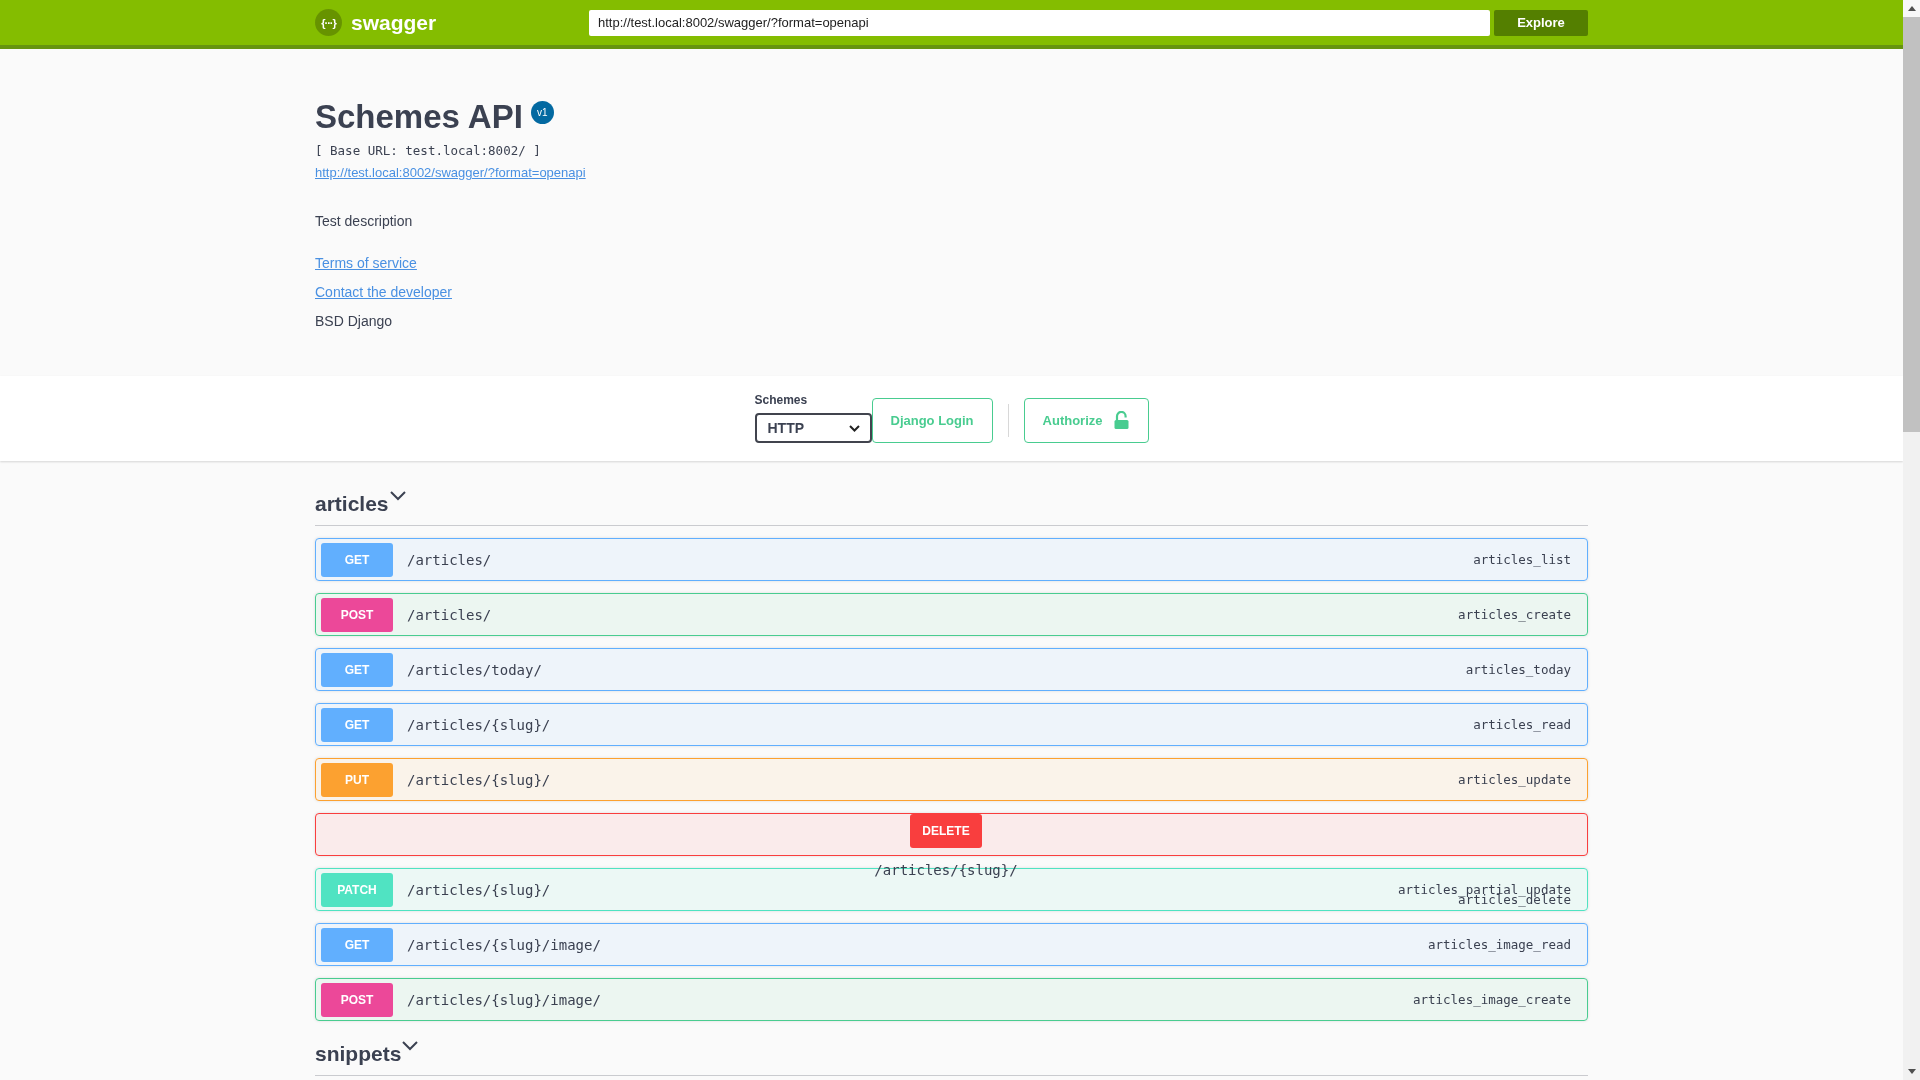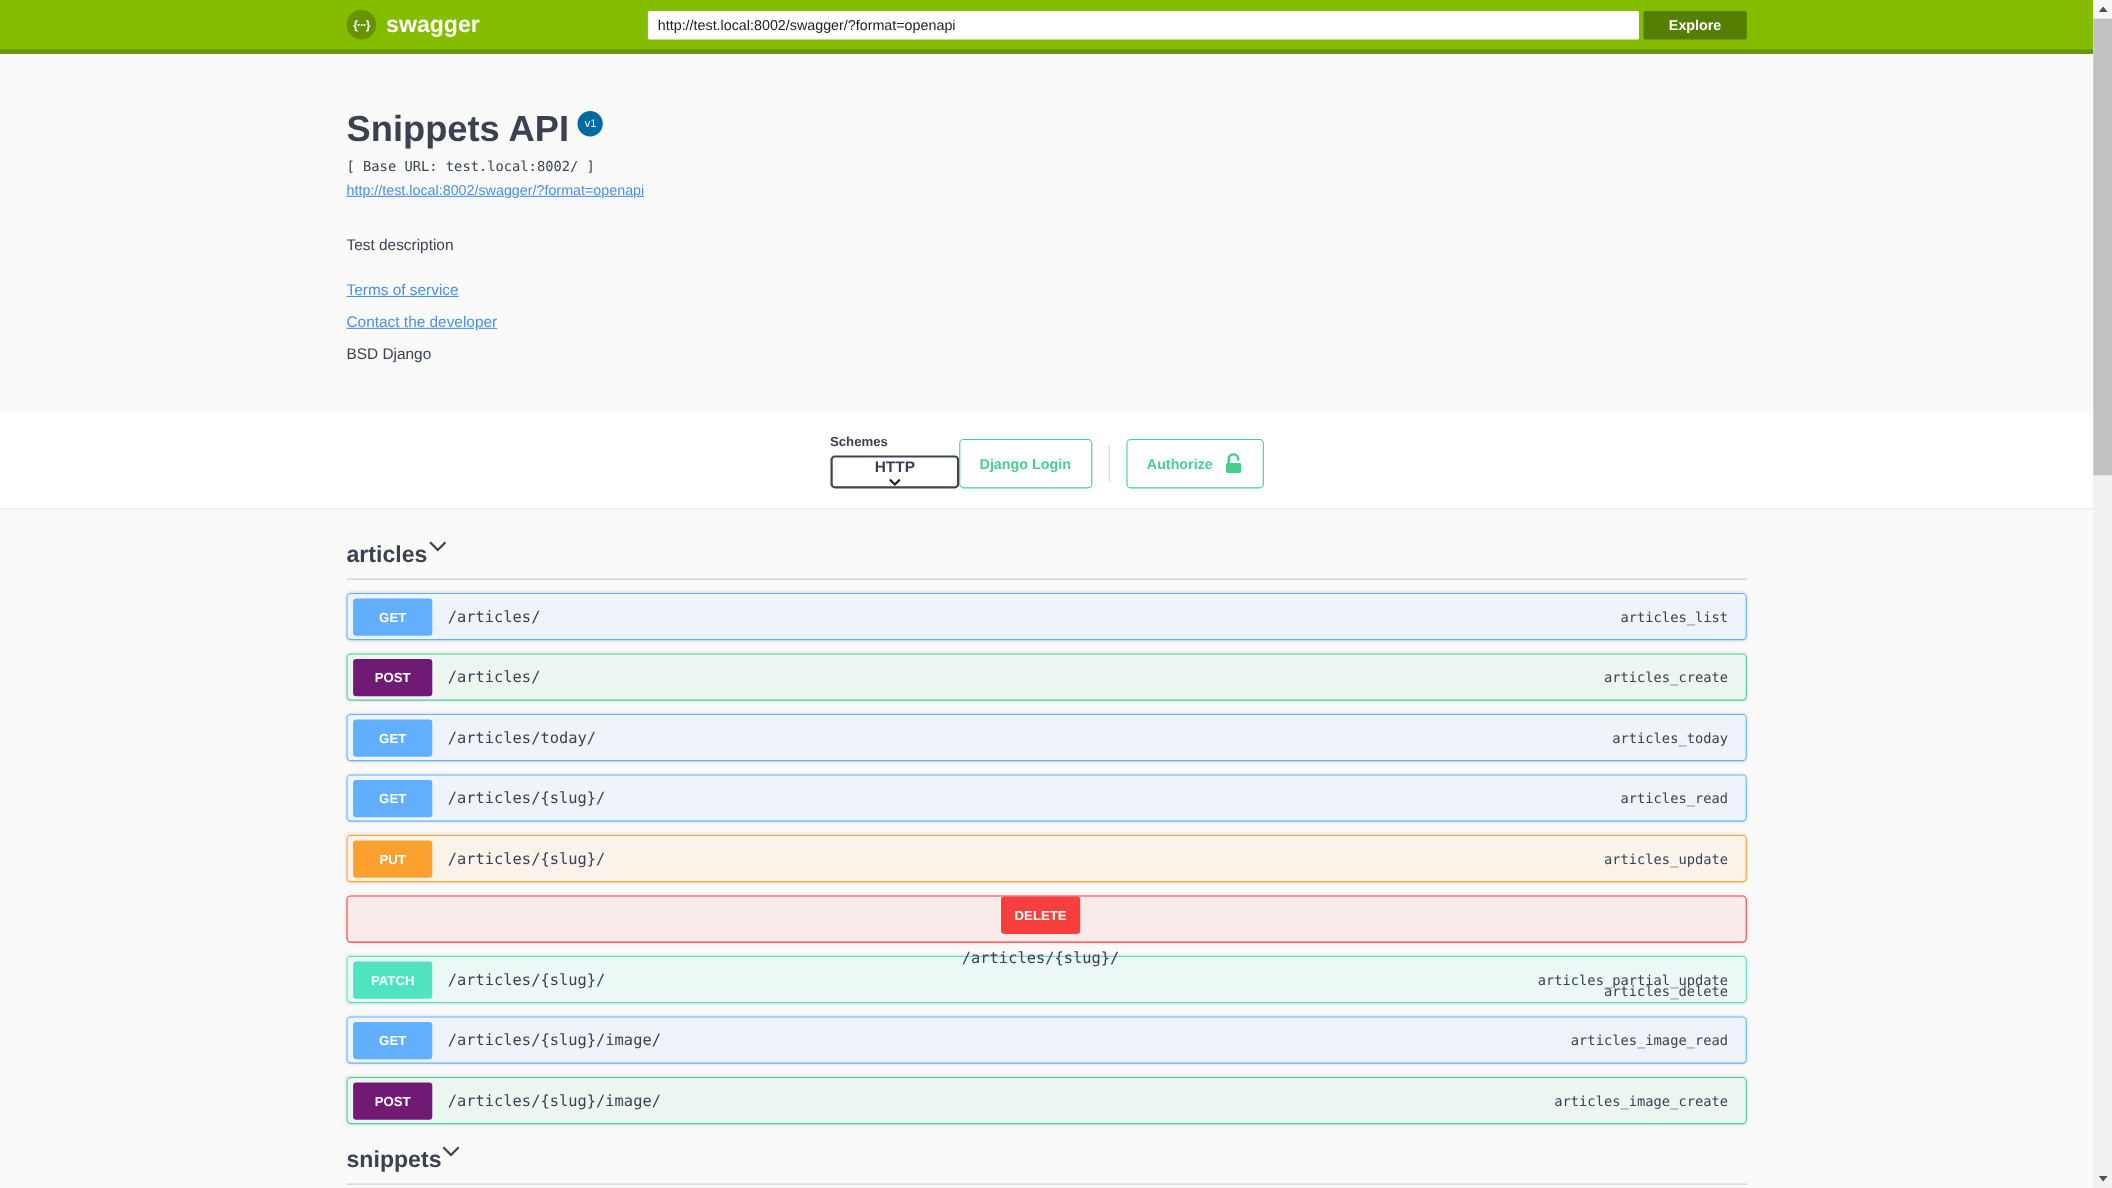--- a/index.html
+++ b/index.html
@@ -50,21 +50,21 @@
   .links-row + .links-row { margin-top:11px; }
   .license { font-size:14px; color:#3b4151; }
 
   
   .scheme-band { background:#fff; box-shadow:0 1px 2px 0 rgba(0,0,0,.15); padding:17px 0 18px; }
   .scheme-band .container { display:flex; align-items:flex-end; justify-content:center; }
   .schemes-label { font-size:12px; font-weight:700; display:block; }
   .scheme-select {
     margin-top:6px; width:117px; height:30px; border:2px solid #41444e; border-radius:4px;
     background:#fff; display:flex; align-items:center; justify-content:space-between;
-    padding:0 10px 0 11px; font-weight:700; font-size:14px; cursor:pointer; color:#3b4151;flex-direction:column;
+    padding:0 10px 0 11px; font-weight:700; font-size:14px; cursor:pointer; color:#3b4151;
   }
   .auth { display:flex; align-items:center; }
   .btn-outline {
     height:45px; border:1px solid #49cc90; color:#49cc90; background:transparent;
     border-radius:4px; font-weight:700; font-size:13px; padding:0 18px; cursor:pointer;
     display:flex; align-items:center; gap:10px; font-family:"Liberation Sans",sans-serif;
   }
   .auth-divider { width:1px; height:33px; background:#d8d8d8; margin:0 15px; }
 
   
@@ -82,21 +82,21 @@
   .op-method {
     width:72px; height:34px; border-radius:3px; color:#fff; font-weight:700; font-size:12px;
     display:flex; align-items:center; justify-content:center; flex:none;
   }
   .op-path { font-family:"DejaVu Sans Mono", monospace; font-size:14px; color:#3b4151; }
   .op-id { margin-left:auto; font-family:"DejaVu Sans Mono", monospace; font-size:12.5px; color:#3b4151; }
 
   .op-get    { background:rgba(97,175,254,.08);  border-color:#61affe; }
   .op-get    .op-method { background:#61affe; }
   .op-post   { background:rgba(73,204,144,.08);  border-color:#49cc90; }
-  .op-post   .op-method { background:#701a75; }
+  .op-post   .op-method { background:#ec4899; }
   .op-put    { background:rgba(252,161,48,.08);  border-color:#fca130; }
   .op-put    .op-method { background:#fca130; }
   .op-delete { background:rgba(249,62,62,.08);   border-color:#f93e3e;flex-direction:column; }
   .op-delete .op-method { background:#f93e3e; }
   .op-patch  { background:rgba(80,227,194,.08);  border-color:#50e3c2; }
   .op-patch  .op-method { background:#50e3c2; }
 
   
   .scrollbar { position:absolute; top:0; right:0; width:17px; height:1080px; background:#f1f1f1; }
   .sb-btn { position:absolute; left:0; width:17px; height:17px; display:flex; align-items:center; justify-content:center; cursor:pointer; }
@@ -122,21 +122,21 @@
       <div class="explore-form">
         <input class="url-input" value="http://test.local:8002/swagger/?format=openapi" style="">
         <button class="explore-btn">Explore</button>
       </div>
     </div>
   </div>
 
   <div class="info">
     <div class="container">
       <h1 class="api-title">
-        <span>Snippets API</span>
+        <span>Schemes API</span>
         <span class="vbadge">v1</span>
       </h1>
       <div class="baseurl">[ Base URL: test.local:8002/ ]</div>
       <a class="speclink">http://test.local:8002/swagger/?format=openapi</a>
       <div class="desc">Test description</div>
       <div class="links-row"><a class="ilink">Terms of service</a></div>
       <div class="links-row"><a class="ilink">Contact the developer</a></div>
       <div class="links-row"><span class="license">BSD Django</span></div>
     </div>
   </div>

